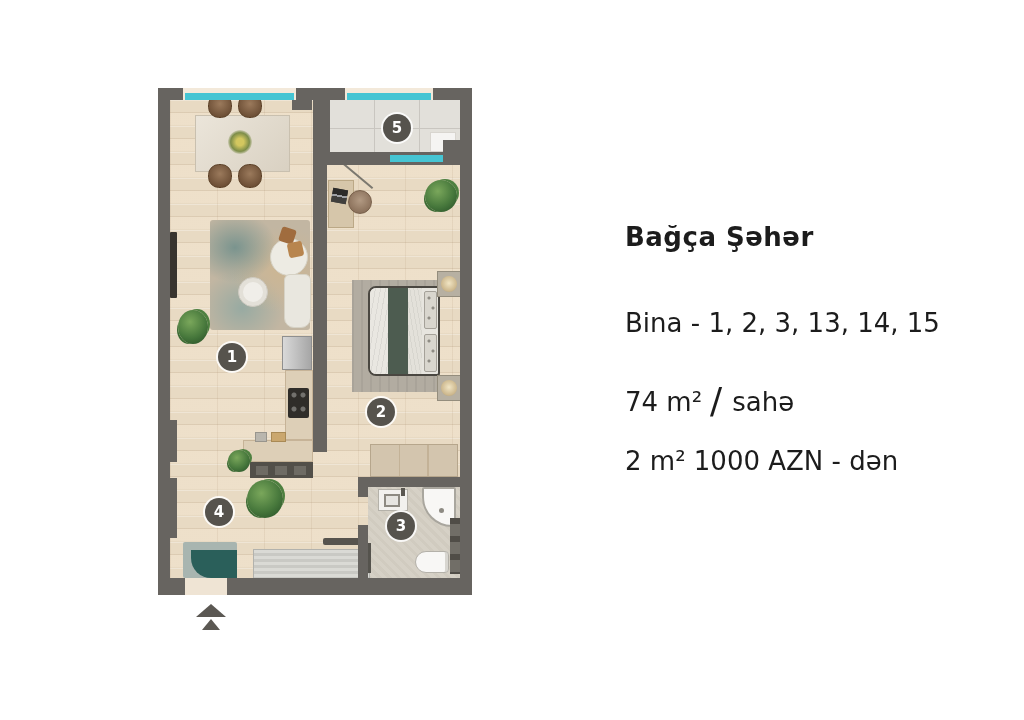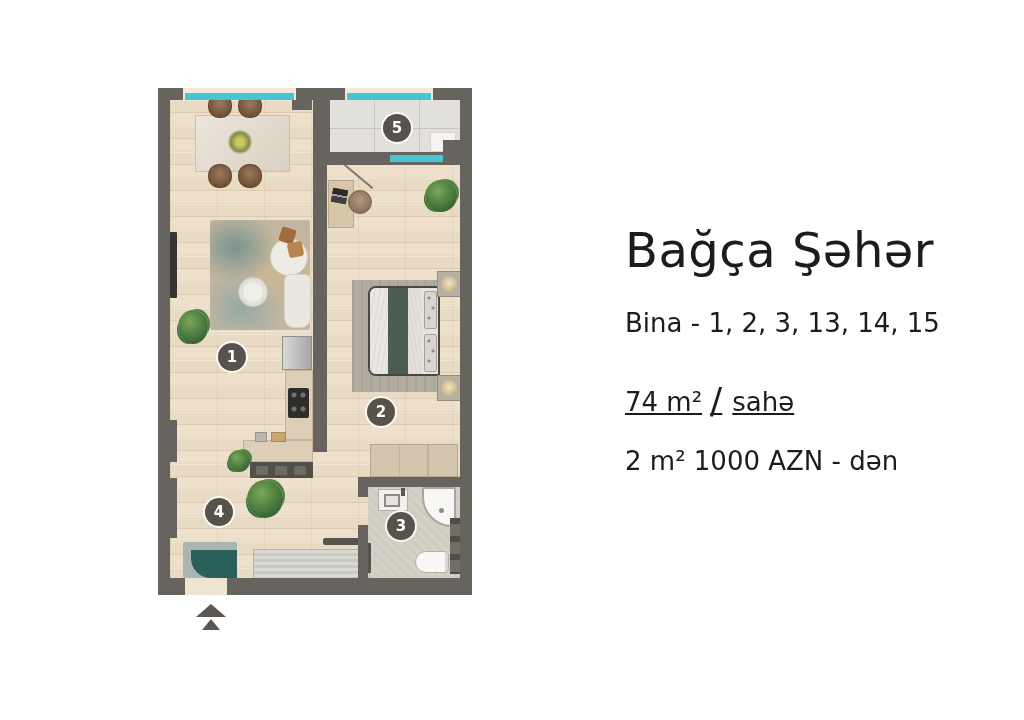--- a/index.html
+++ b/index.html
@@ -125,23 +125,23 @@
 
   
   .compass{position:absolute;left:196px;top:604px;width:32px;height:28px;}
   .tri{position:absolute;width:0;height:0;}
   .tri-big{left:0;top:0;border-left:15px solid transparent;border-right:15px solid transparent;border-bottom:13px solid #5b5853;}
   .tri-small{left:6px;top:15px;border-left:9px solid transparent;border-right:9px solid transparent;border-bottom:11px solid #5b5853;}
 
   
   .info{position:absolute;left:625px;top:0;width:360px;color:#1c1c1c;}
   .info > div{position:absolute;left:0;white-space:nowrap;}
-  .title{top:222px;font-size:48px;font-weight:400;letter-spacing:.5px;}
+  .title{top:222px;font-size:26px;font-weight:700;letter-spacing:.5px;}
   .l2{top:308px;font-size:26px;font-weight:400;}
-  .l3{top:378px;font-size:26px;font-weight:400;text-decoration:underline;}
+  .l3{top:378px;font-size:26px;font-weight:400;}
   .l3 .slash{font-size:36px;font-weight:400;position:relative;top:2px;margin:0 10px 0 8px;}
   .l4{top:446px;font-size:26px;font-weight:400;}
 </style>
 </head>
 <body>
 
 <div class="stage" data-name="page">
 
   <div class="plan" data-name="floor-plan">
 

